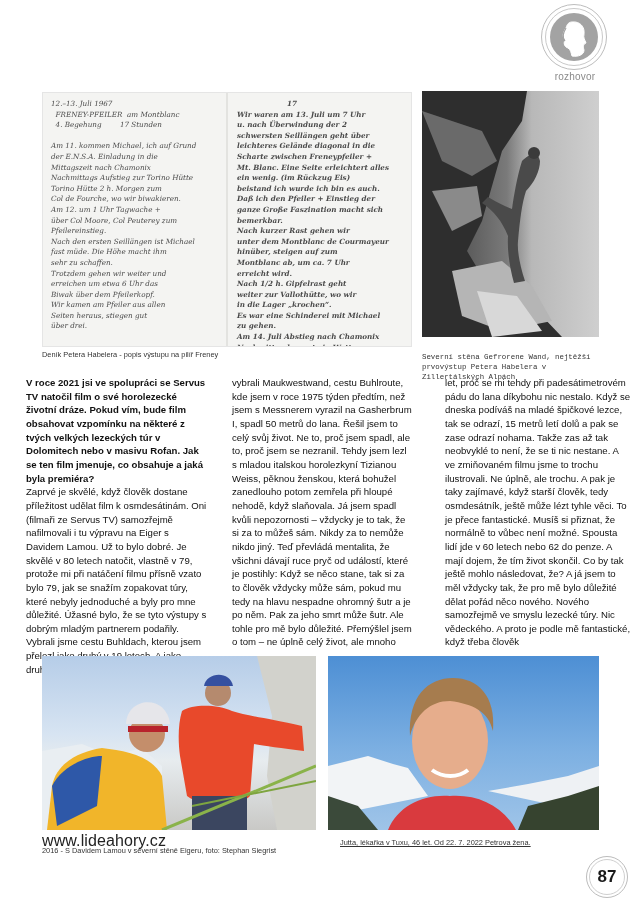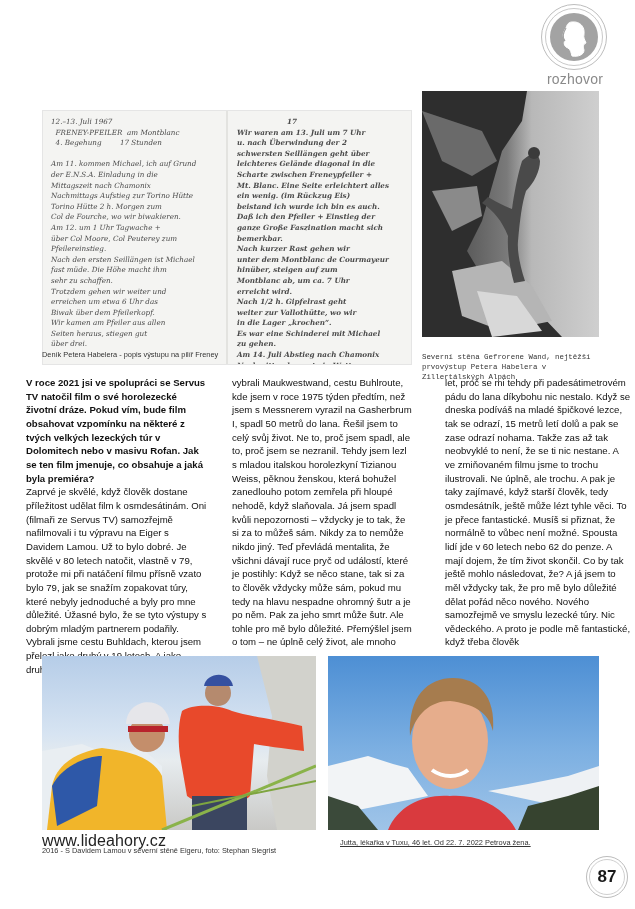--- a/index.html
+++ b/index.html
@@ -6,25 +6,25 @@
   body { width:635px; height:909px; position:relative; overflow:hidden;
          font-family:"Liberation Sans", sans-serif; color:#1a1a1a; }
 
   
   .badge { position:absolute; left:541px; top:4px; width:66px; height:66px; }
   .badge .ring1 { position:absolute; inset:0; border:1px solid #bdbdbd; border-radius:50%; }
   .badge .ring2 { position:absolute; inset:4px; border:1px solid #c9c9c9; border-radius:50%; }
   .badge .disc { position:absolute; inset:9px; background:#a3a3a3; border-radius:50%; overflow:hidden; }
   .badge svg { position:absolute; left:0; top:0; width:100%; height:100%; }
   .badge-label { position:absolute; left:542px; top:71px; width:66px; text-align:center;
-                 font-size:14px; color:#8a8a8a; letter-spacing:0.2px; }
+                 font-size:10px; color:#8a8a8a; letter-spacing:0.2px; }
 
   
   .diary { position:absolute; left:42px; top:92px; width:368px; height:253px; background:#f4f4f2;
-           border:1px solid #e5e5e5; overflow:hidden;margin-top:18px; }
+           border:1px solid #e5e5e5; overflow:hidden; }
   .diary .page { position:absolute; top:0; bottom:0; padding:6px 8px;
                  font-family:"DejaVu Serif", serif; font-style:italic; font-size:7.2px;
                  line-height:10.6px; color:#4a4a4a; white-space:pre-wrap; overflow:hidden; }
   .diary .left { left:0; width:180px; }
   .diary .right { left:186px; width:176px;font-weight:bold; }
   .diary .fold { position:absolute; left:183px; top:0; bottom:0; width:2px; background:#e3e3e0; }
 
   .climb { position:absolute; left:422px; top:91px; width:177px; height:246px;
            background:linear-gradient(90deg,#3d3d3d 0%,#5b5b5b 25%,#7a7a7a 48%,#b8b8b8 62%,#cfcfcf 100%);
            overflow:hidden; }

